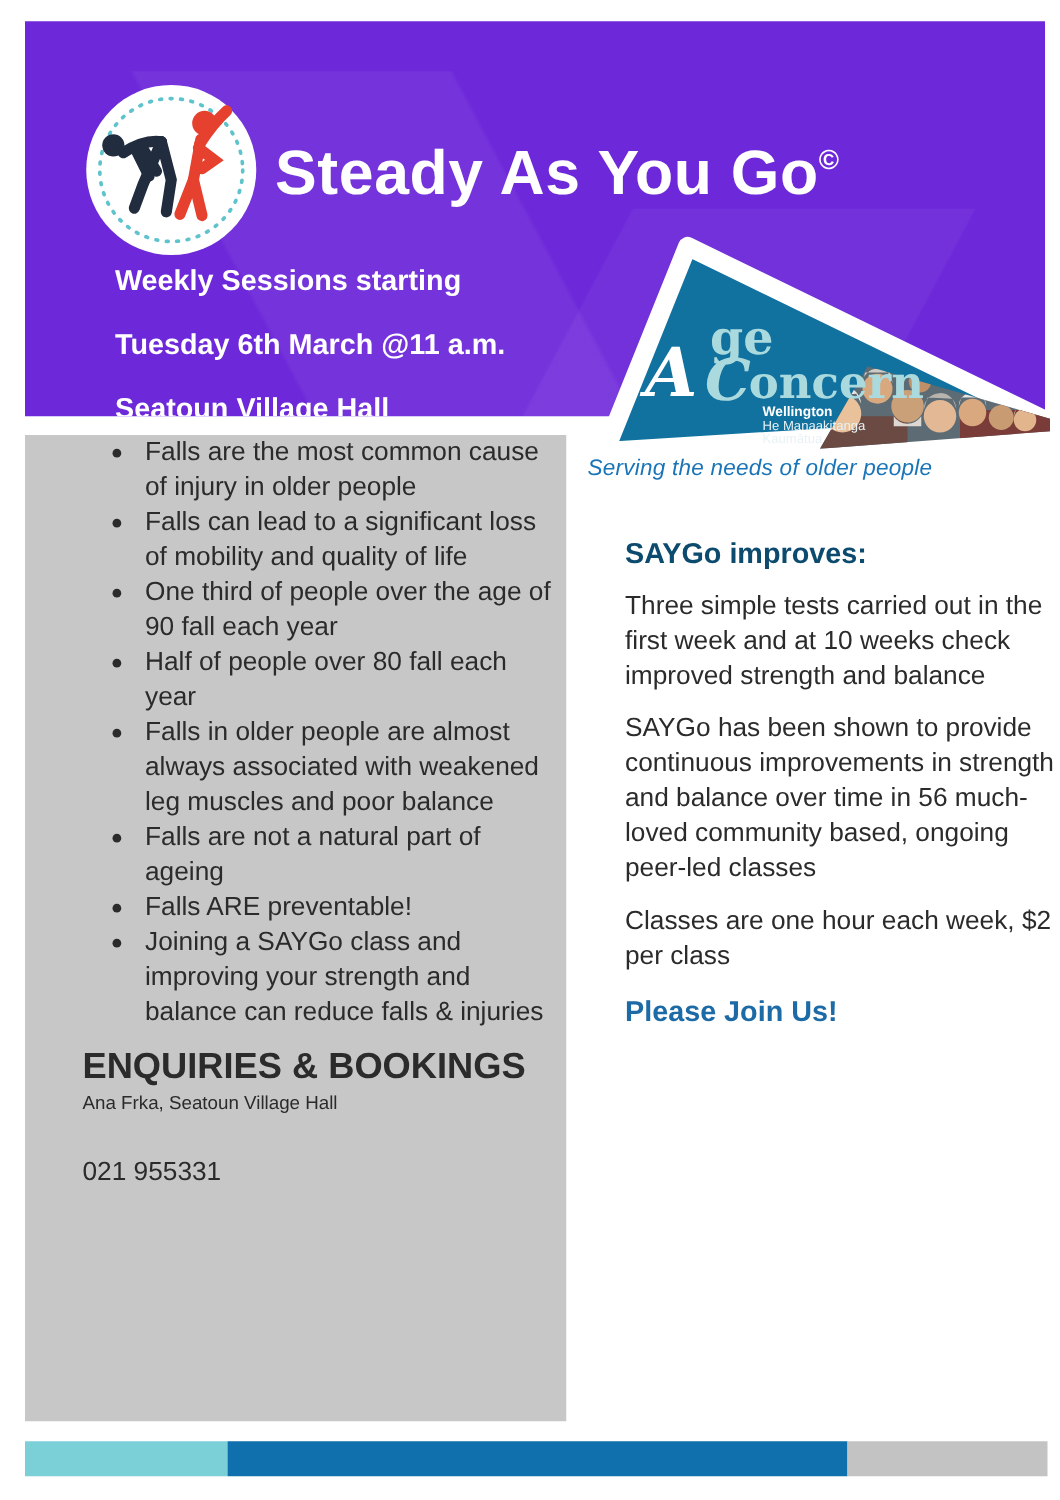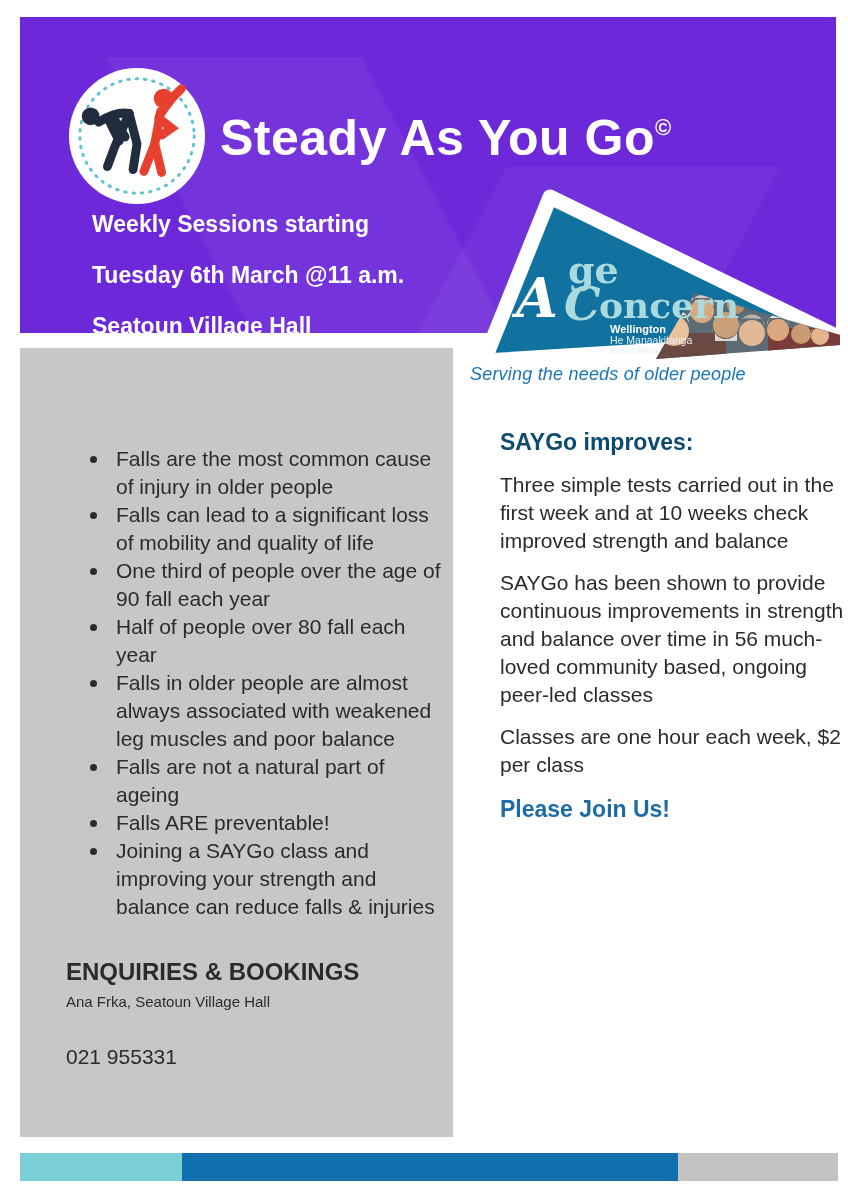--- a/index.html
+++ b/index.html
@@ -49,29 +49,29 @@
     position:absolute; left:470px; top:364px; width:355px; text-align:left;
     color:#1a75b8; font-size:18px; font-weight:normal; font-style:italic;
     letter-spacing:0.2px;
   }
 
   
   .left-panel {
     position:absolute; left:20px; top:348px; width:433px; height:789px;
     background:#c7c7c8; padding:0 8px 0 46px; color:#2b2b2b;
   }
-  .fall-list { list-style:none; margin-top:97px; margin-left:50px; width:332px; }
+  .fall-list { list-style:none; margin-left:50px; width:332px; }
   .fall-list li, .improve-list li {
     position:relative; font-size:21px; line-height:28px; color:#2b2b2b;
   }
   .fall-list li::before, .improve-list li::before {
     content:""; position:absolute; left:-26px; top:11px;
     width:7px; height:7px; border-radius:50%; background:#2b2b2b;
   }
-  .enquiries-heading { margin-top:36px; font-size:24px; font-weight:bold; line-height:30px; }
+  .enquiries-heading { margin-top:14px; font-size:29px; font-weight:bold; line-height:30px; }
   .contact-line { font-size:15px; line-height:30px; }
   .phone-line { margin-top:26px; font-size:21px; line-height:28px; }
 
   
   .right-panel { position:absolute; left:500px; top:425px; width:345px; color:#2b2b2b; }
   .improves-heading { color:#0c4a6e; font-size:23px; font-weight:bold; line-height:28px; margin-top:3px; }
   .improve-list { list-style:none; margin-top:16px; margin-left:32px; width:300px; }
   .right-panel p { font-size:21px; line-height:28px; margin-top:14px; }
   .right-panel p.first-para { margin-top:15px; }
   .join-us { margin-top:16px; color:#1d6ba6; font-size:23px; font-weight:bold; line-height:28px; }

